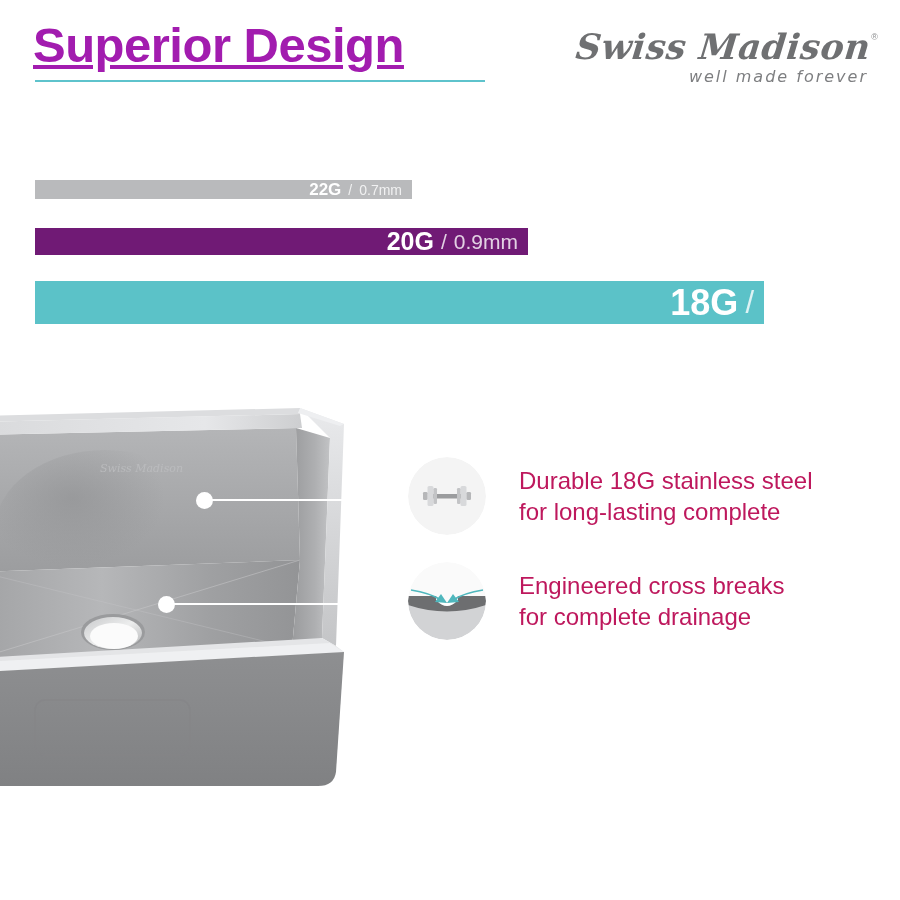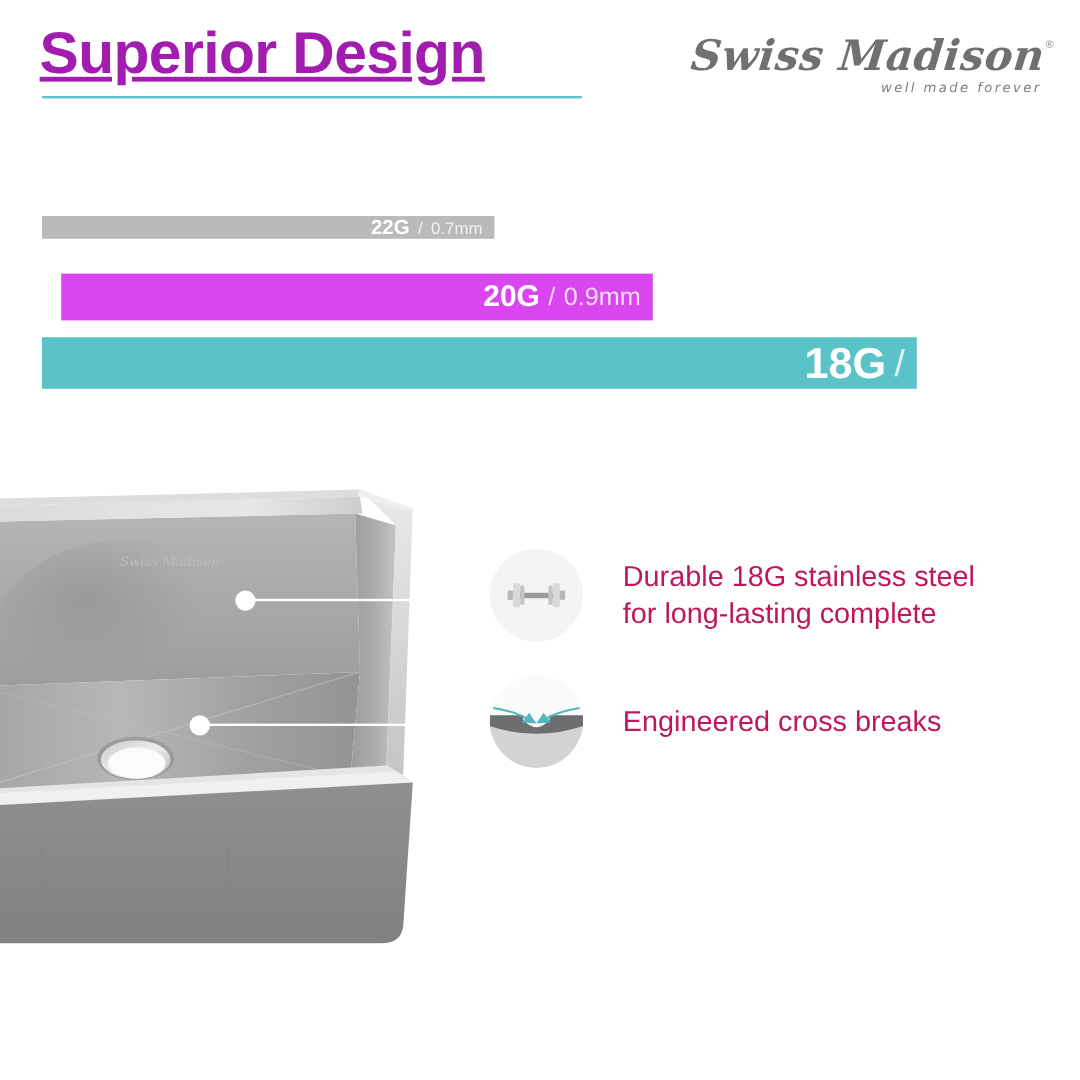--- a/index.html
+++ b/index.html
@@ -71,21 +71,21 @@
     top: 6px;
     font-size: 9px;
     color: #8b8c8e;
   }
   .logo-tag {
     position: absolute;
     right: 10px;
     top: 41px;
     font-family: "DejaVu Sans", sans-serif;
     font-style: italic;
-    font-size: 11px;
+    font-size: 16px;
     color: #7d7e80;
     letter-spacing: 2.0px;
     white-space: nowrap;
   }
 
   
   .gauge-wrap { position: absolute; left: 0; top: 0; width: 900px; height: 380px; }
   .bar {
     position: absolute;
     left: 35px;
@@ -116,23 +116,22 @@
     width: 377px;
     height: 19px;
     background: #b9babc;
   }
   #bar-22 .g  { font-size: 17px; text-align: center; }
   #bar-22 .sl, #bar-22 .mm { font-size: 14px; }
 
   #bar-20 {
     top: 228px;
     width: 493px;
-    height: 39px;
-    background: #d946ef;
-    margin-left: 16px;
+    height: 27px;
+    background: #701a75;
   }
   #bar-20 .g  { font-size: 25px; }
   #bar-20 .sl, #bar-20 .mm { font-size: 21px; }
 
   #bar-18 {
     top: 281px;
     width: 729px;
     height: 43px;
     background: #5bc2c8;
   }
@@ -331,16 +330,17 @@
           <path d="M 28,34 Q 39,47 50,34 L 50,38 Q 39,50 28,38 Z" fill="#ffffff"></path>
           <path d="M 3,28 Q 22,31 33,38" stroke="#4fb7bd" stroke-width="1.6" fill="none"></path>
           <path d="M 75,28 Q 56,31 45,38" stroke="#4fb7bd" stroke-width="1.6" fill="none"></path>
           <path d="M 33,32 L 39,41 L 27,40 Z" fill="#4fb7bd"></path>
           <path d="M 45,32 L 51,40 L 39,41 Z" fill="#4fb7bd"></path>
         </g>
       </svg>
     </div>
     <div class="feature-text">
       <div>Engineered cross breaks</div>
+      <div>for complete drainage</div>
     </div>
   </div>
 
 </div>
 
 </body></html>

